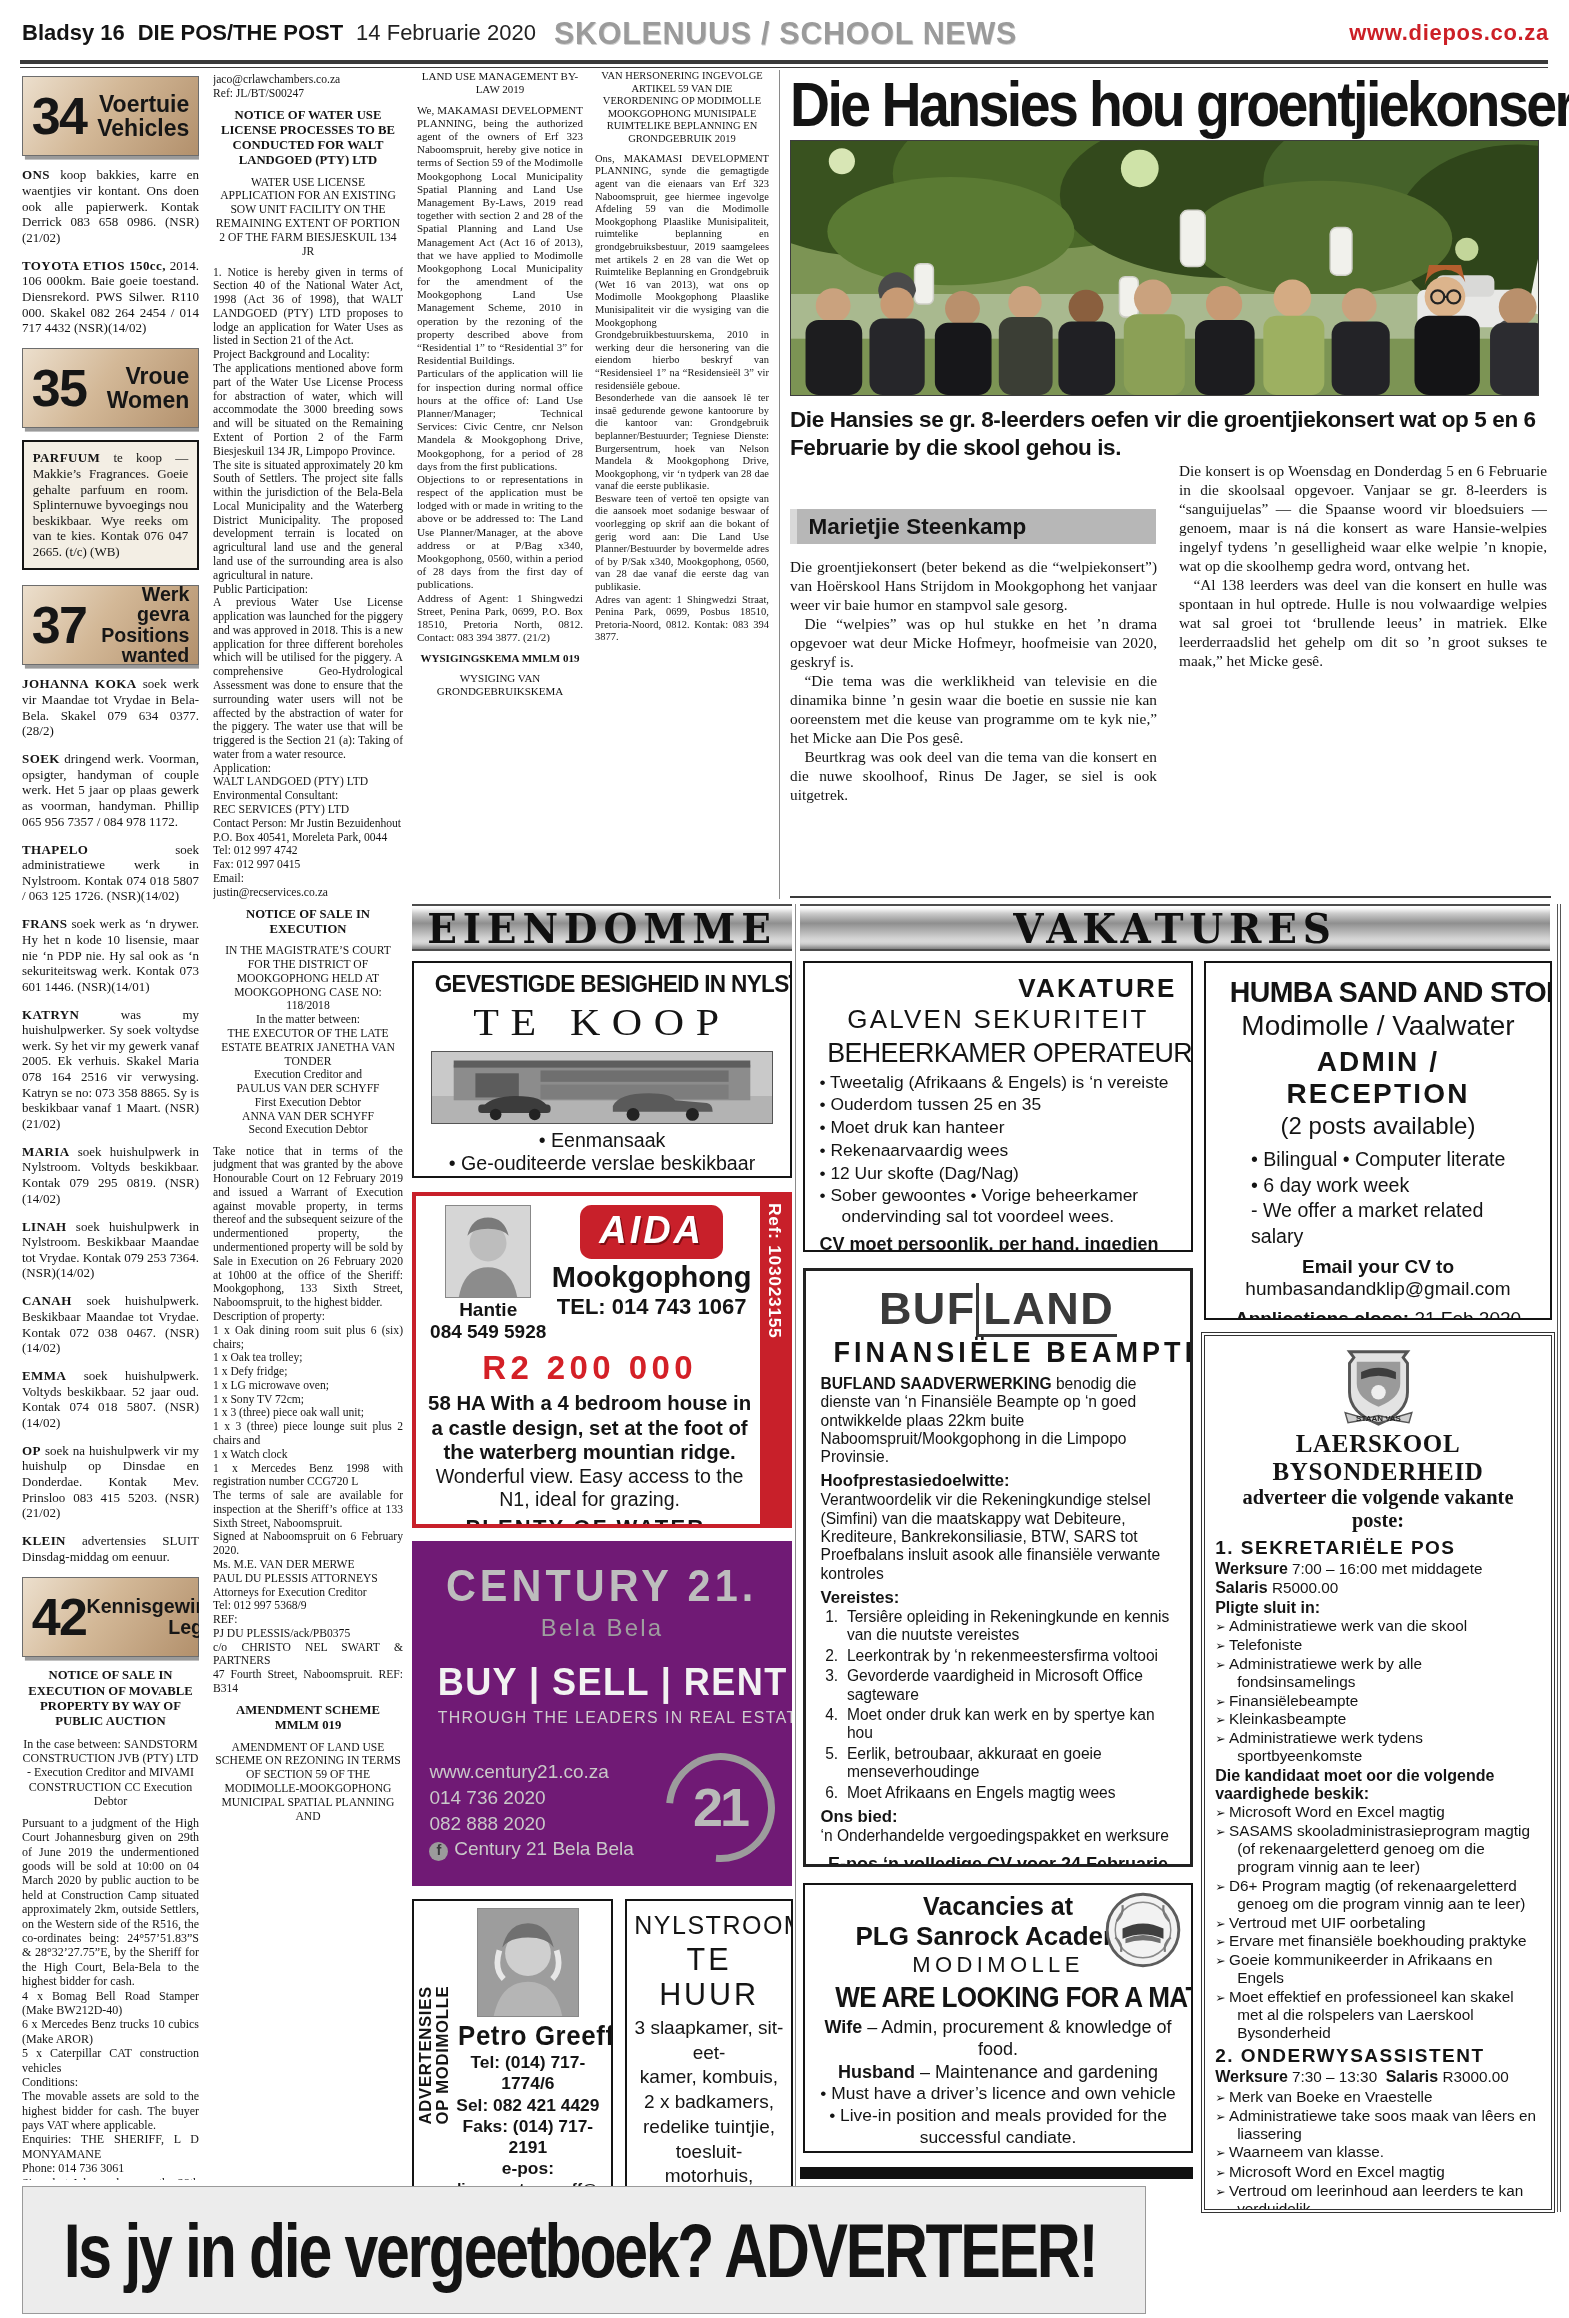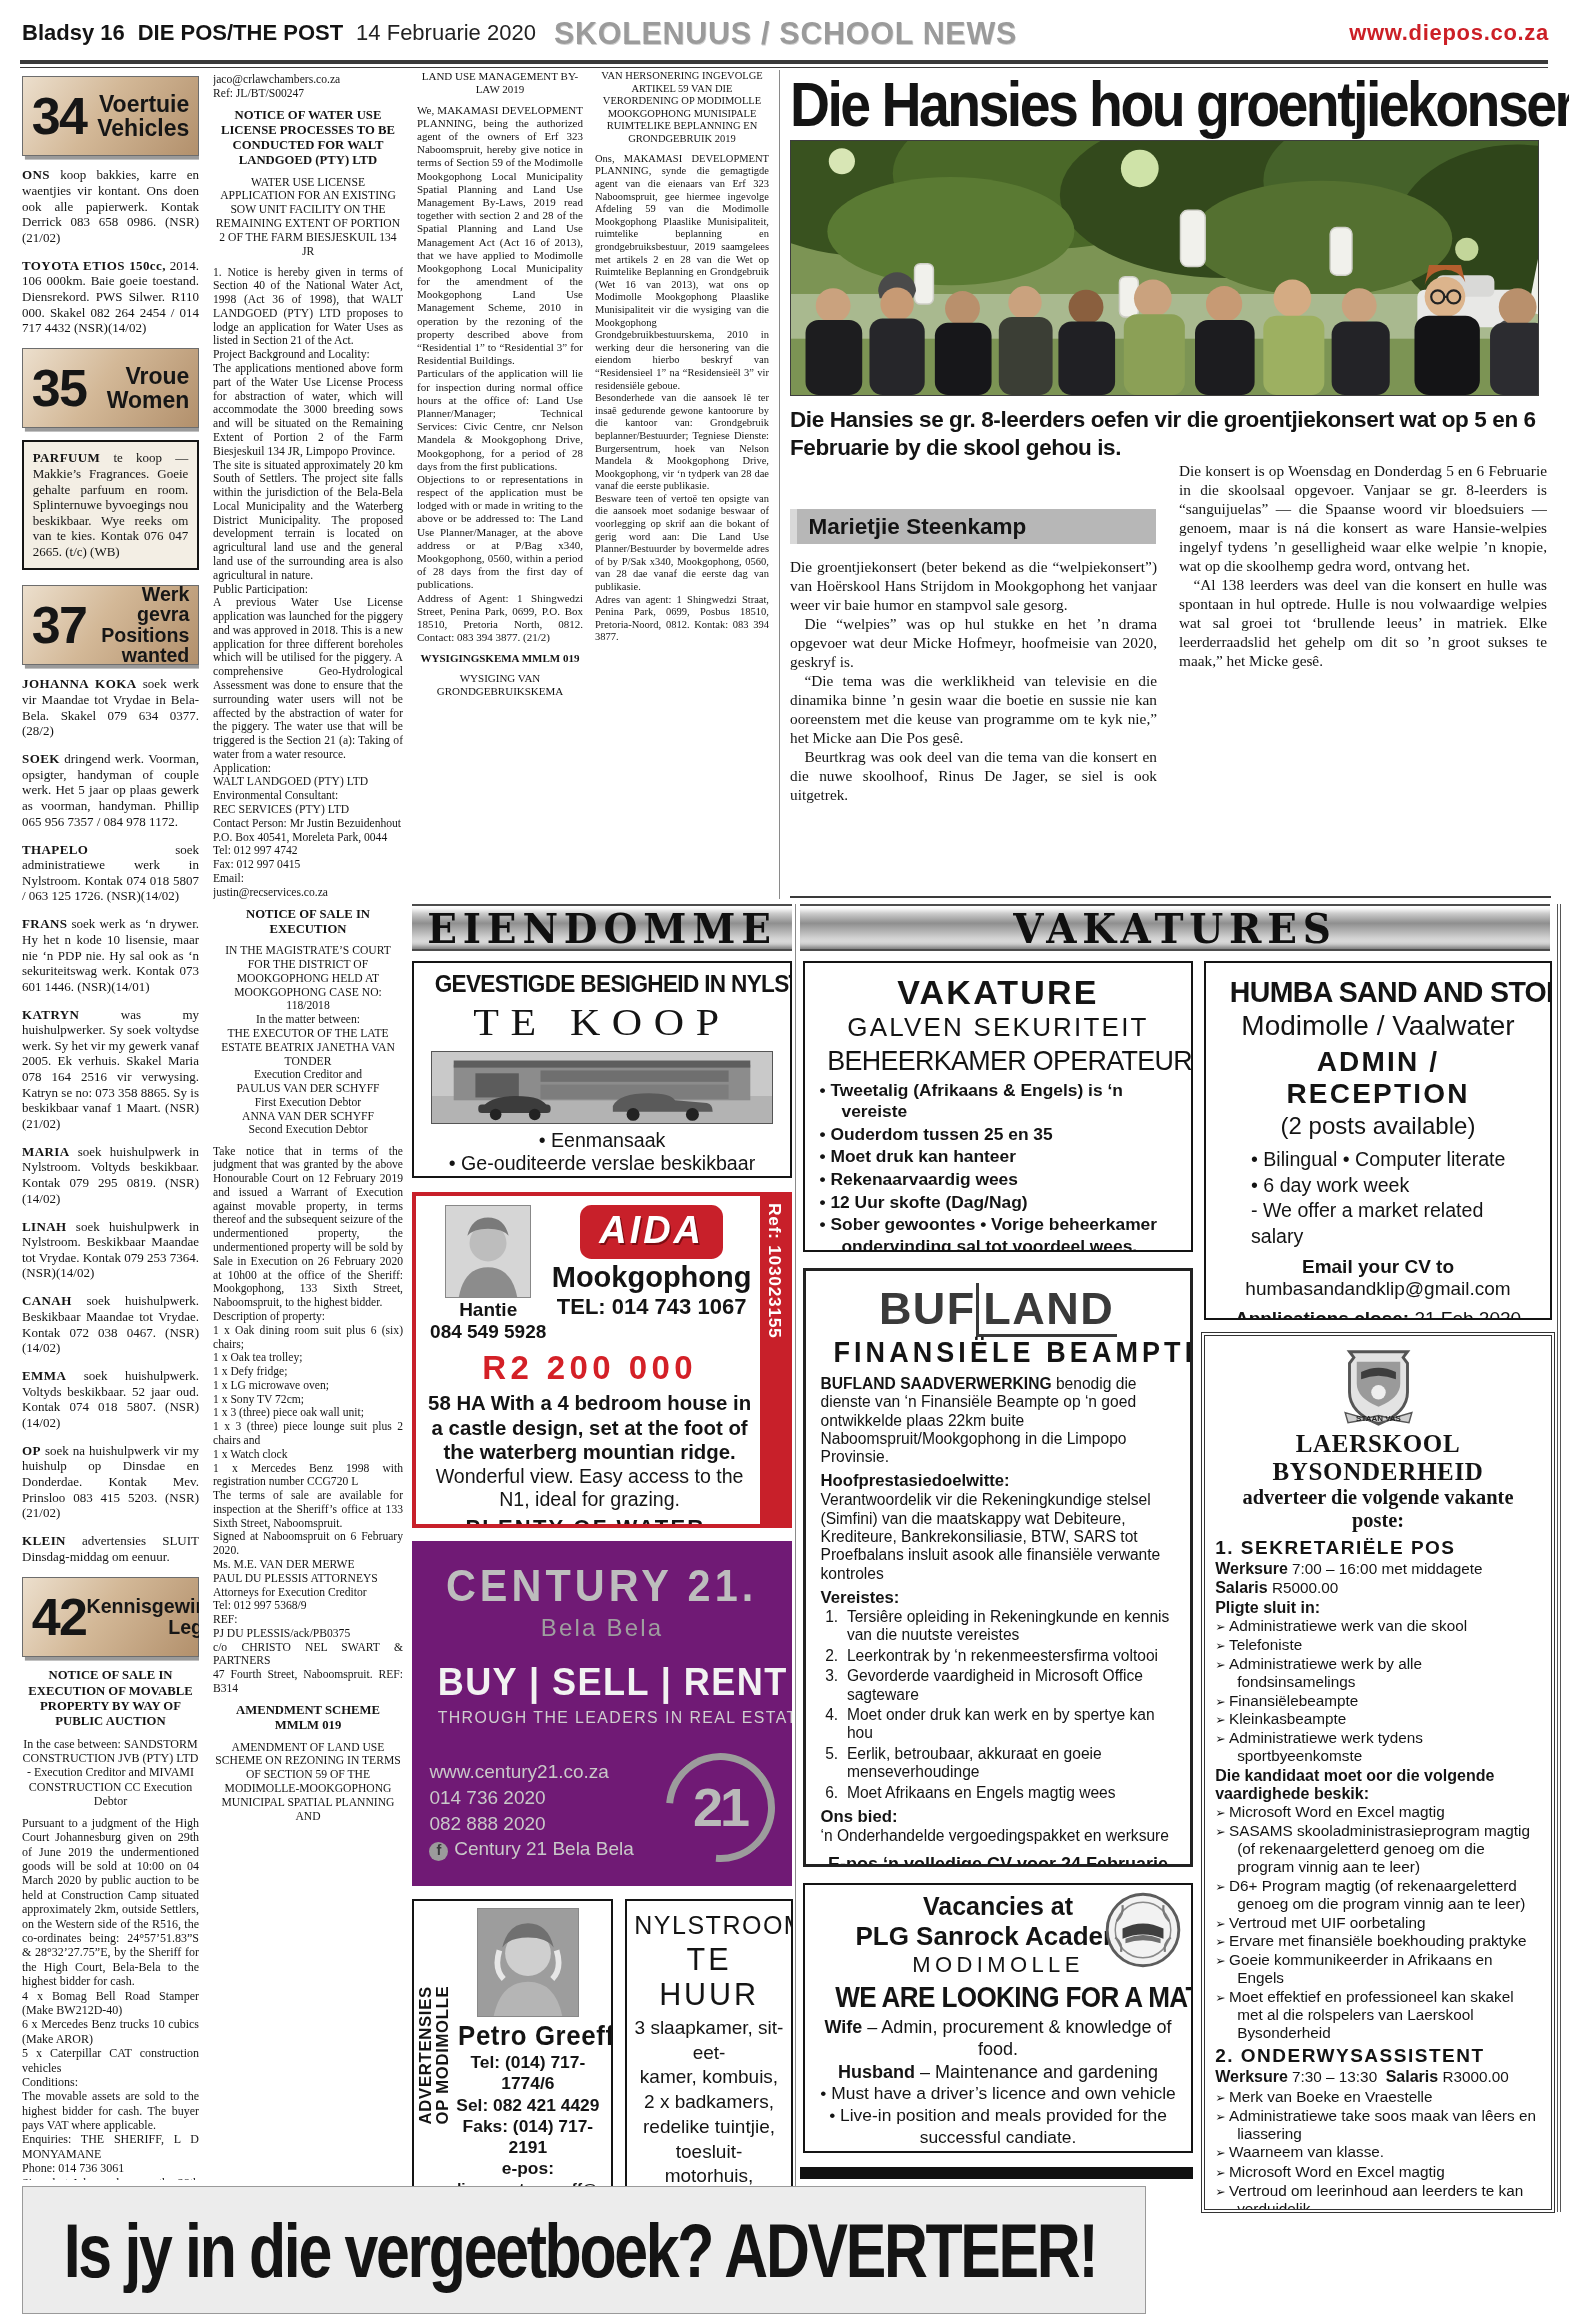--- a/index.html
+++ b/index.html
@@ -113,25 +113,25 @@
   #petro .poslogo .st { text-align:left; font-weight:700; font-size:19px; line-height:1; }
 
   
   #nyl { left:625px; top:1899px; width:168px; height:313px; padding:10.2px 7.3px; text-align:center; }
   #nyl .t1 { font-size:25px; letter-spacing:1.5px; }
   #nyl .t2 { font-size:30.5px; letter-spacing:2.9px; margin:1.5px 0 4.4px; }
   #nyl .bd { font-size:19px; line-height:1.3; white-space:pre-line; }
 
   
   #galven { left:803px; top:961px; width:390px; height:291px; padding:10.2px 14.5px; }
-  #galven .t1 { text-align:center; font-weight:700; font-size:34px; letter-spacing:2.2px; }
+  #galven .t1 { text-align:right; font-weight:700; font-size:26px; letter-spacing:2.2px; }
   #galven .t2 { text-align:center; font-size:26px; letter-spacing:2.2px; }
   #galven .t3 { text-align:center; font-size:28px; letter-spacing:-0.7px; margin:1.5px 0 2.9px; white-space:nowrap; transform:scaleX(.96); }
   #galven ul { list-style:none; font-size:17.4px; line-height:1.22; }
-  #galven ul li { padding-left:22px; text-indent:-22px; margin-bottom:1.5px;font-weight:bold; }
+  #galven ul li { padding-left:22px; text-indent:-22px; margin-bottom:1.5px; }
   #galven ul li::before { content:"•  "; }
   #galven .foot { font-weight:700; font-size:18px; line-height:1.22; margin-top:5.8px; }
 
   
   #bufland { left:803px; top:1268px; width:390px; height:599px; border:3.6px solid #222; padding:11.6px 14.5px; }
   #bufland .logo { text-align:center; font-weight:700; font-size:45px; letter-spacing:1.5px; color:#3a3a3a; }
   #bufland .logo .land { border-bottom:3.6px solid #3a3a3a; border-left:3.6px solid #3a3a3a; padding:0 2.9px 0 4.4px; }
   #bufland .role { text-align:center; font-weight:700; font-size:29px; letter-spacing:4.4px; transform:scaleX(.93); white-space:nowrap; margin:1.5px 0 5.8px; }
   #bufland p, #bufland ol { font-size:15.6px; line-height:1.18; }
   #bufland .hd { font-weight:700; font-size:16.7px; margin-top:4.4px; }

